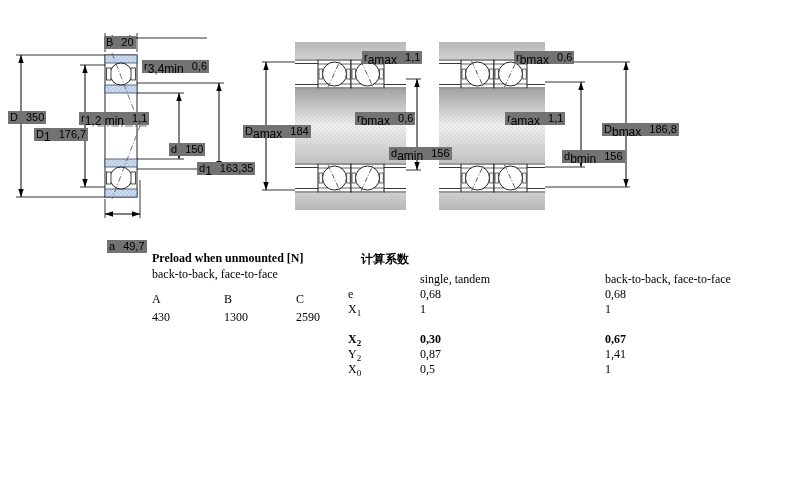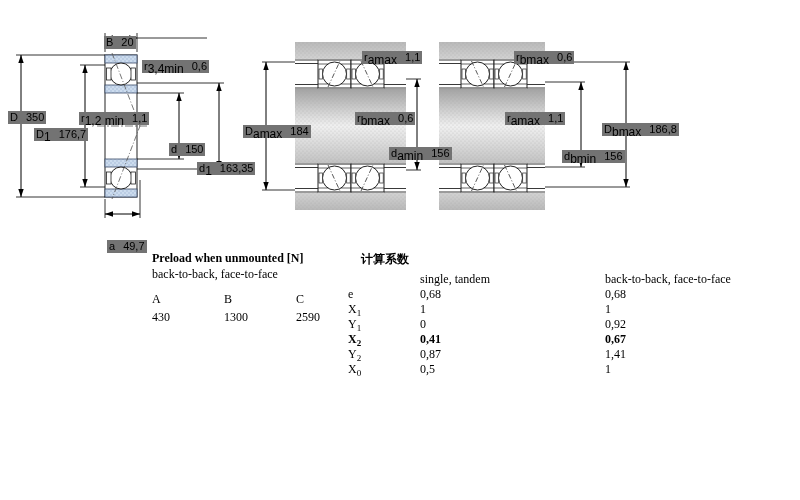--- a/index.html
+++ b/index.html
@@ -257,28 +257,23 @@
     <div class="frow" style="top:38px;">
       <span class="lbl"><span>e</span><sub></sub></span>
       <span class="v1">0,68</span>
         <span class="v2">0,68</span>
     </div>
     <div class="frow" style="top:53px;">
       <span class="lbl"><span>X</span><sub>1</sub></span>
       <span class="v1">1</span>
         <span class="v2">1</span>
     </div>
-    <div class="frow" style="top:68px;">
-      <span class="lbl"><span>Y</span><sub>1</sub></span>
-      <span class="v1">0</span>
-        <span class="v2">0,92</span>
-    </div>
     <div class="frow" style="top:83px;font-weight:bold;">
       <span class="lbl"><span>X</span><sub>2</sub></span>
-      <span class="v1">0,41</span>
+      <span class="v1">0,30</span>
         <span class="v2">0,67</span>
     </div>
     <div class="frow" style="top:98px;">
       <span class="lbl"><span>Y</span><sub>2</sub></span>
       <span class="v1">0,87</span>
         <span class="v2">1,41</span>
     </div>
     <div class="frow" style="top:113px;text-align:right;">
       <span class="lbl"><span>X</span><sub>0</sub></span>
       <span class="v1">0,5</span>

